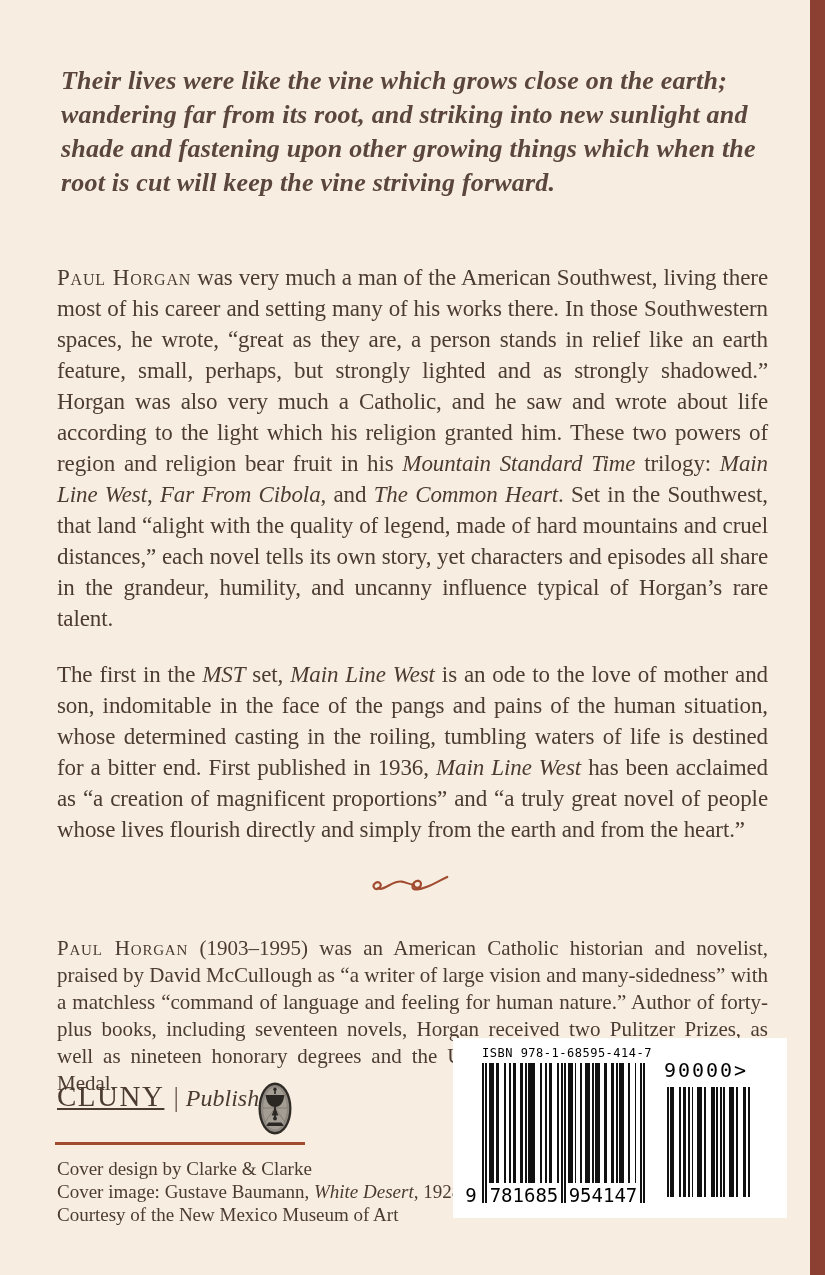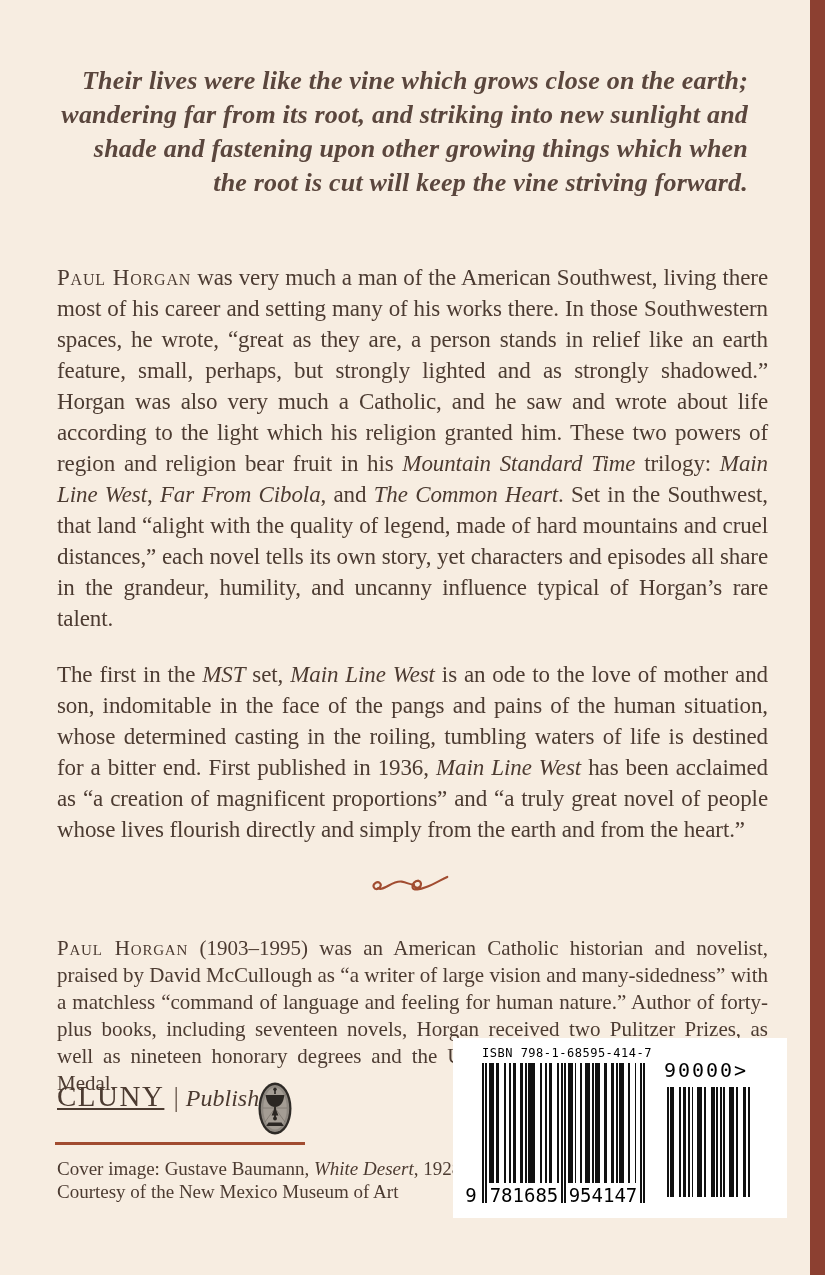--- a/index.html
+++ b/index.html
@@ -6,22 +6,22 @@
     --bg:#F7EDE1; --spine:#8C4031; --accent:#A14C30; --ink:#4C3B31;
     --epigraph-ink:#5A463D; --panel:#FFFFFF; --bar:#111111;
   }
   *{margin:0;padding:0;box-sizing:border-box;}
   html,body{width:825px;height:1275px;overflow:hidden;}
   body{font-family:"Liberation Serif","DejaVu Serif",serif;background:#fff;}
   .cover{position:relative;width:825px;height:1275px;background:var(--bg);color:var(--ink);overflow:hidden;}
   .spine{position:absolute;right:0;top:0;width:15px;height:1275px;background:var(--spine);}
   .flow{position:absolute;left:57px;top:64px;width:711px;}
   .epigraph{
-    font-style:italic;font-weight:600;text-align:right;color:var(--epigraph-ink);
-    font-size:26px;line-height:34px;margin:0 20px 62px 4px;letter-spacing:0.2px;
+    font-style:italic;font-weight:600;text-align:left;color:var(--epigraph-ink);
+    font-size:26px;line-height:34px;margin:0 4px 62px 4px;letter-spacing:0.2px;
   }
   .body-para{
     font-size:23px;line-height:31px;text-align:justify;color:var(--ink);
     margin-bottom:25px;letter-spacing:-0.1px;
   }
   .seg-plain{font-style:normal;margin-top:19px;}
   .seg-italic{font-style:italic;text-align:right;}
   .seg-smallcaps{font-variant:small-caps;letter-spacing:0.8px;}
   .ornament-row{text-align:center;margin:27px 0 37px 0;height:26px;}
   .ornament-row svg{display:inline-block;}
@@ -105,26 +105,27 @@
       <rect x="16.1" y="25" width="1.8" height="10.5"></rect>
       <path d="M17 25 L13.6 33.5 L20.4 33.5 Z"></path>
       <circle cx="17" cy="36.5" r="1.9"></circle>
       <path d="M10.5 40.5 L23.5 40.5 L25.8 44 L8.2 44 Z"></path>
     </g>
   </svg>
 
   <div class="pub-rule"></div>
 
   <div class="credits">
+    <div><span class="seg-plain">Cover design by Clarke &amp; Clarke</span></div>
     <div><span class="seg-plain">Cover image: Gustave Baumann, </span><span class="seg-italic">White Desert</span><span class="seg-plain">, 1928</span></div>
     <div><span class="seg-plain">Courtesy of the New Mexico Museum of Art</span></div>
   </div>
 
   <div class="barcode-panel">
-    <div class="isbn-label">ISBN 798-1-68595-414-7</div>
+    <div class="isbn-label">ISBN 978-1-68595-414-7</div>
     <div class="ean13" data-barcode="barcode.ean13_pattern">
         <div class="bar guard" style="left: 0%; width: 1.05263%;"></div>
         <div class="bar guard" style="left: 2.10526%; width: 1.05263%;"></div>
         <div class="bar" style="left: 4.21053%; width: 3.15789%;"></div>
         <div class="bar" style="left: 8.42105%; width: 2.10526%;"></div>
         <div class="bar" style="left: 13.6842%; width: 1.05263%;"></div>
         <div class="bar" style="left: 16.8421%; width: 1.05263%;"></div>
         <div class="bar" style="left: 18.9474%; width: 2.10526%;"></div>
         <div class="bar" style="left: 23.1579%; width: 2.10526%;"></div>
         <div class="bar" style="left: 26.3158%; width: 1.05263%;"></div>

